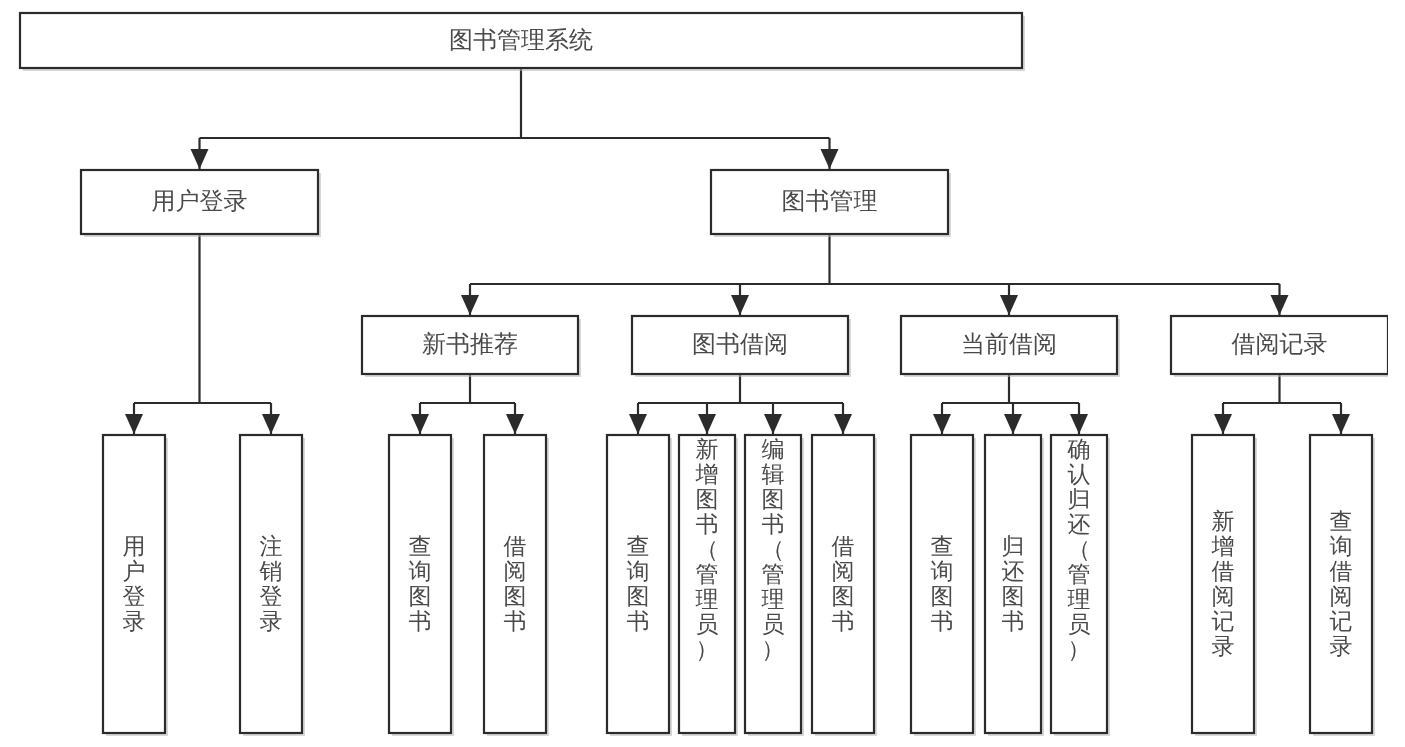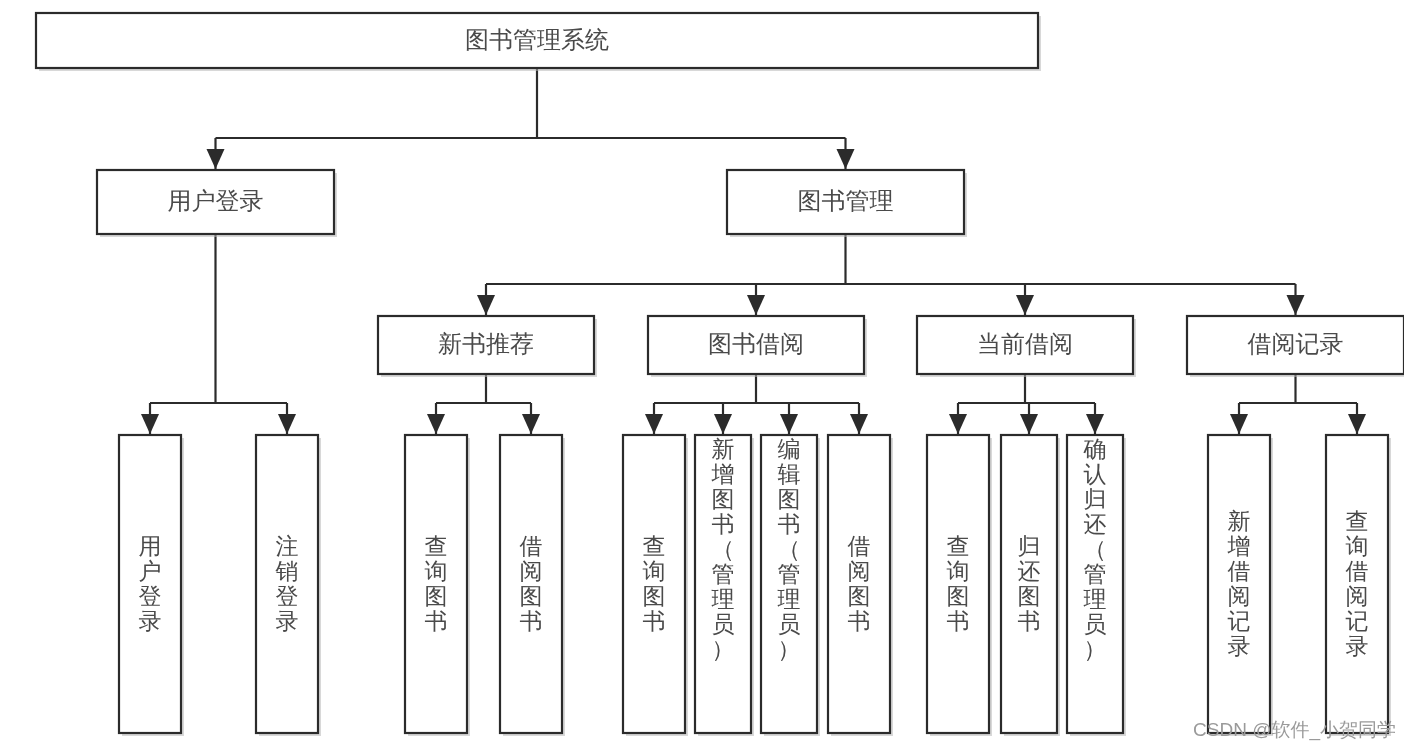--- a/index.html
+++ b/index.html
@@ -10,21 +10,20 @@
   }
   body {
     font-family: "Liberation Sans", "DejaVu Sans", sans-serif;
   }
   #diagram-root {
     position: relative;
     width: 1388px;
     height: 747px;
     background: #ffffff;
     overflow: hidden;
-    margin-left: 16px;
   }
   svg.diagram-canvas {
     position: absolute;
     left: 0;
     top: 0;
     width: 1405px;
     height: 747px;
   }
   .node-box {
     fill: #ffffff;
@@ -224,14 +223,13 @@
           <rect x="1192" y="435" width="62" height="298" class="node-box"></rect>
           <text x="1223" class="node-label-vertical"><tspan x="1223" y="528.5">新</tspan><tspan x="1223" y="553.5">增</tspan><tspan x="1223" y="578.5">借</tspan><tspan x="1223" y="603.5">阅</tspan><tspan x="1223" y="628.5">记</tspan><tspan x="1223" y="653.5">录</tspan></text>
         </g>
         <g>
           <rect x="1313" y="438" width="62" height="298" class="node-shadow"></rect>
           <rect x="1310" y="435" width="62" height="298" class="node-box"></rect>
           <text x="1341" class="node-label-vertical"><tspan x="1341" y="528.5">查</tspan><tspan x="1341" y="553.5">询</tspan><tspan x="1341" y="578.5">借</tspan><tspan x="1341" y="603.5">阅</tspan><tspan x="1341" y="628.5">记</tspan><tspan x="1341" y="653.5">录</tspan></text>
         </g>
       </g>
   </svg>
-  <div class="watermark">CSDN @软件_小贺同学</div>
 </div>
 
 </body></html>

